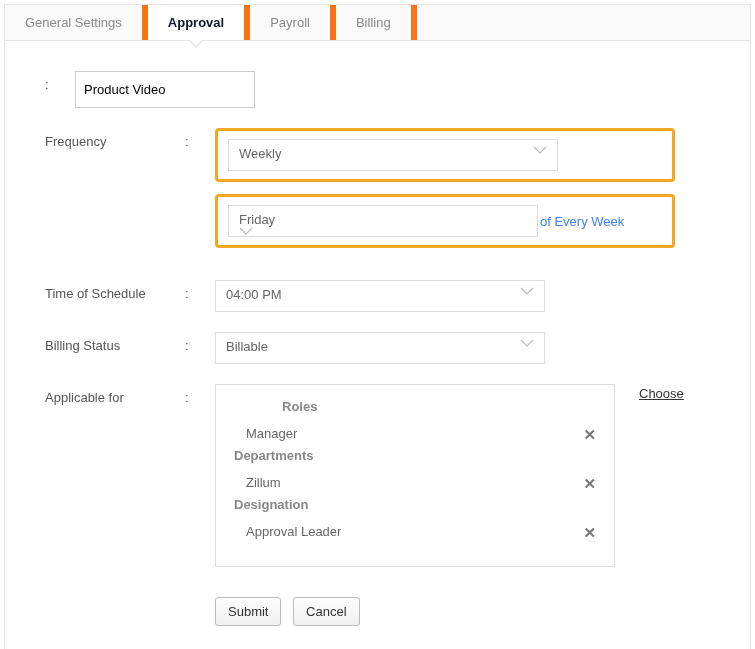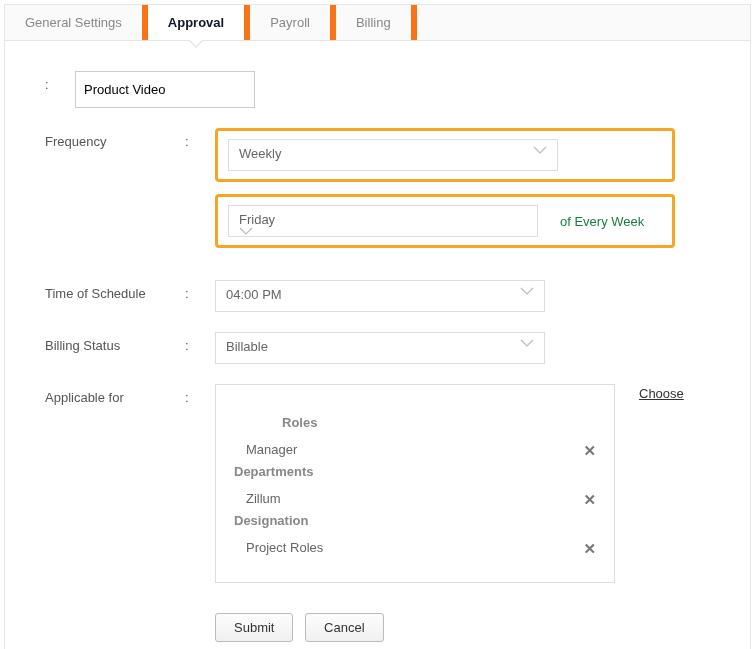--- a/index.html
+++ b/index.html
@@ -107,34 +107,34 @@
   .highlight-box {
     border: 3px solid #f5a623;
     border-radius: 4px;
     padding: 8px 10px;
     margin-bottom: 12px;
     display: flex;
     align-items: center;
     width: 460px;
   }
   .suffix {
-    margin-left: 22px;
-    color: #15803d;
+    margin-left: 2px;
+    color: #3b82f6;
   }
   .applicable-box {
     width: 400px;
     border: 1px solid #ddd;
     padding: 14px 18px 20px 18px;
   }
   .section-title {
     font-weight: bold;
     color: #888;
     margin-bottom: 8px;
   }
-  .section-title:first-child { margin-top: 16px; padding-left: 48px; }
+  .section-title:first-child { margin-top: 0; padding-left: 48px; }
   .item {
     display: flex;
     justify-content: space-between;
     align-items: flex-start;
     padding: 4px 0 4px 12px;
     color: #666;
   }
   .remove {
     font-weight: bold;
     color: #777;
@@ -147,21 +147,21 @@
     color: #333;
     cursor: pointer;
     padding-top: 2px;
   }
   .buttons {
     margin-left: 170px;
     margin-top: 30px;
   }
   .btn {
     display: inline-block;
-    padding: 6px 18px;
+    padding: 6px 12px;
     border: 1px solid #bbb;
     background: linear-gradient(#fdfdfd,#f0f0f0);
     border-radius: 3px;
     font-size: 13px;
     color: #333;
     cursor: pointer;
     margin-right: 8px;
   }
 </style>
 </head>
@@ -256,21 +256,21 @@
           </div>
 
           <div class="section-title">Departments</div>
           <div class="item">
             <span>Zillum</span>
             <span class="remove">✕</span>
           </div>
 
           <div class="section-title">Designation</div>
           <div class="item">
-            <span>Project Roles</span>
+            <span>Approval Leader</span>
             <span class="remove">✕</span>
           </div>
 
         </div>
         <span class="choose">Choose</span>
       </div>
     </div>
 
     <div class="buttons">
       <button class="btn">Submit</button>

